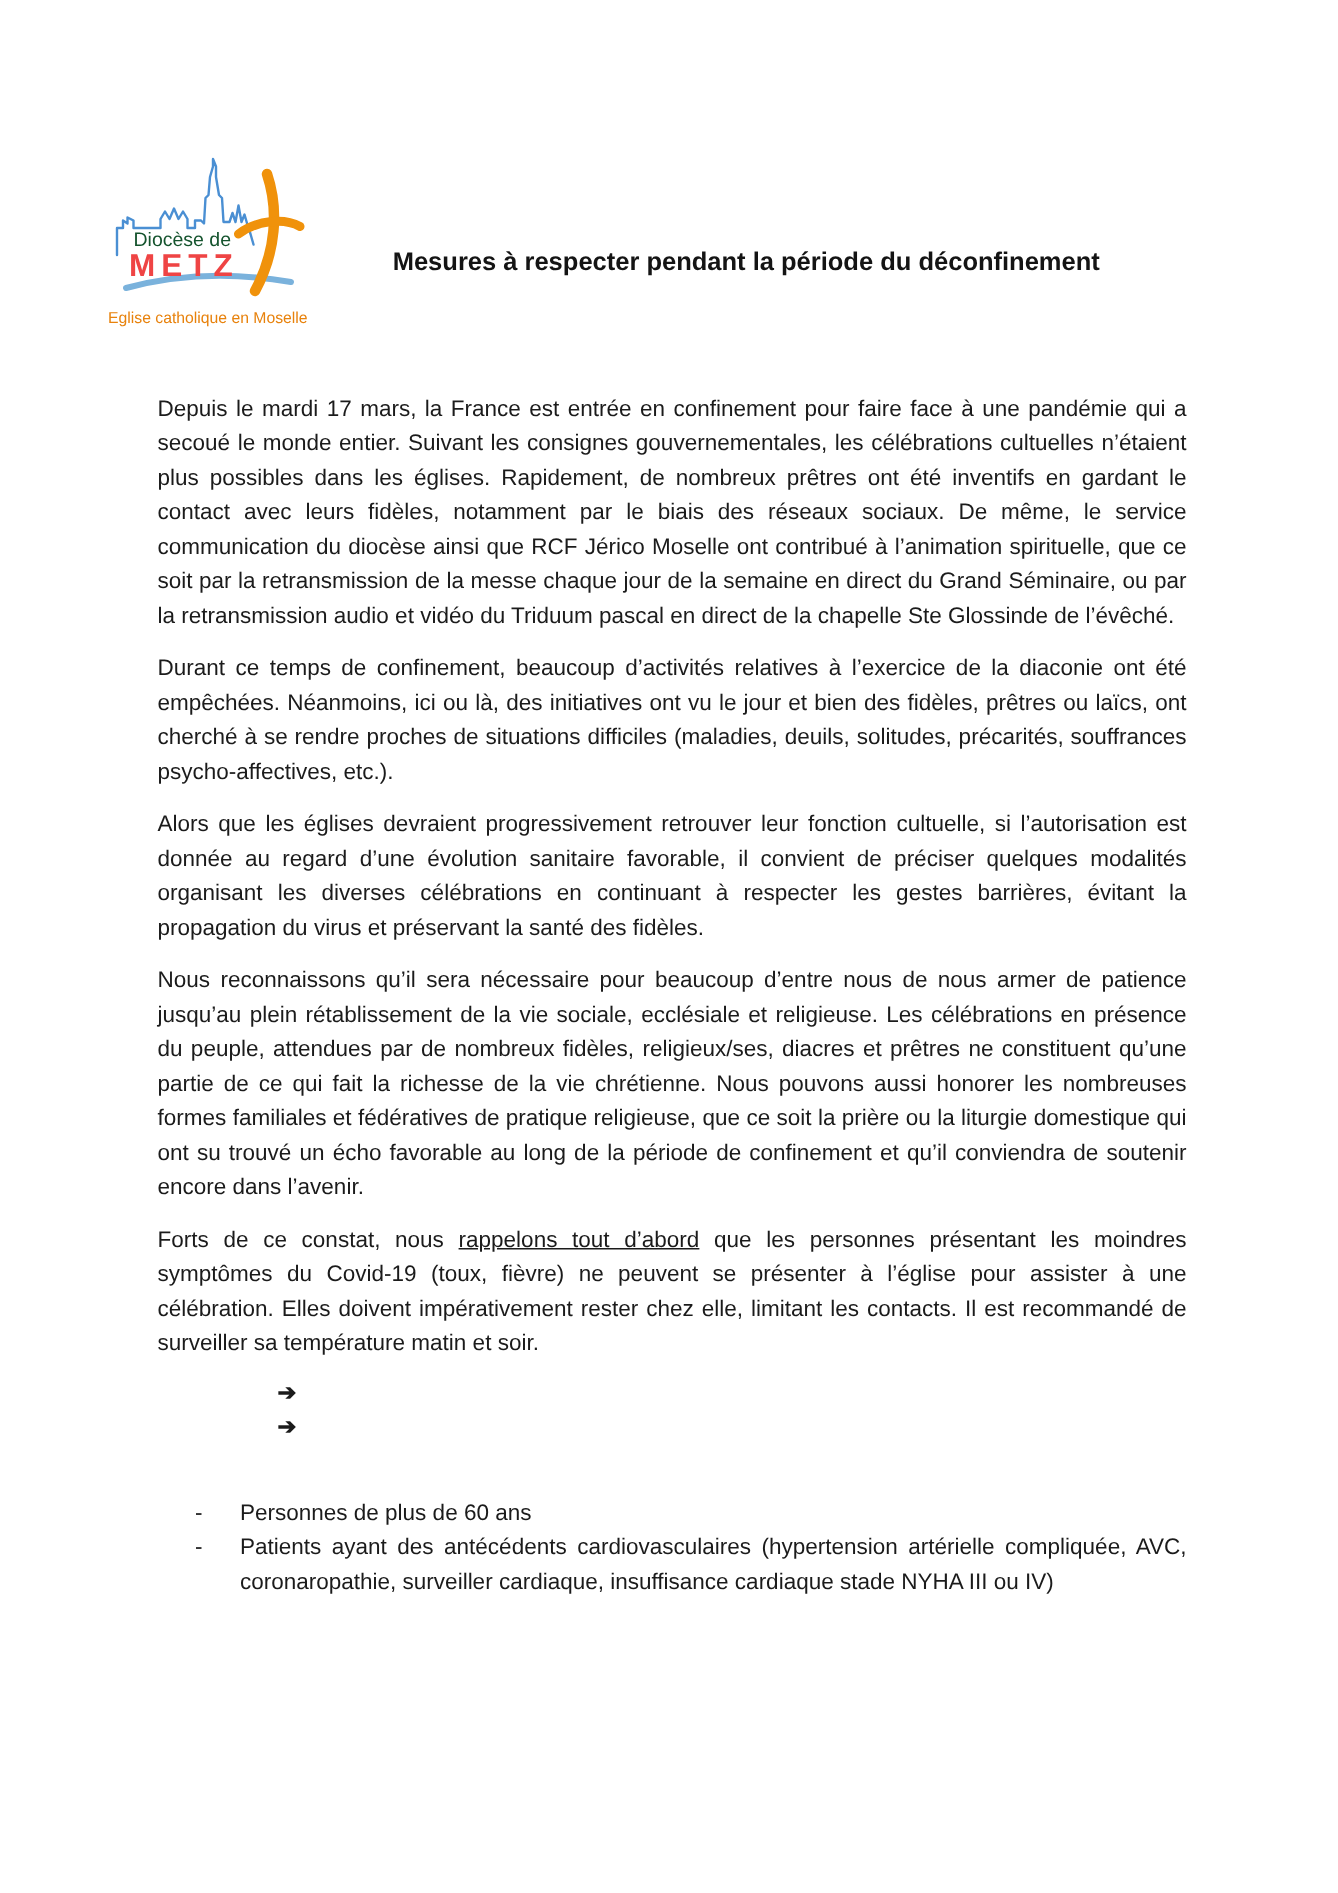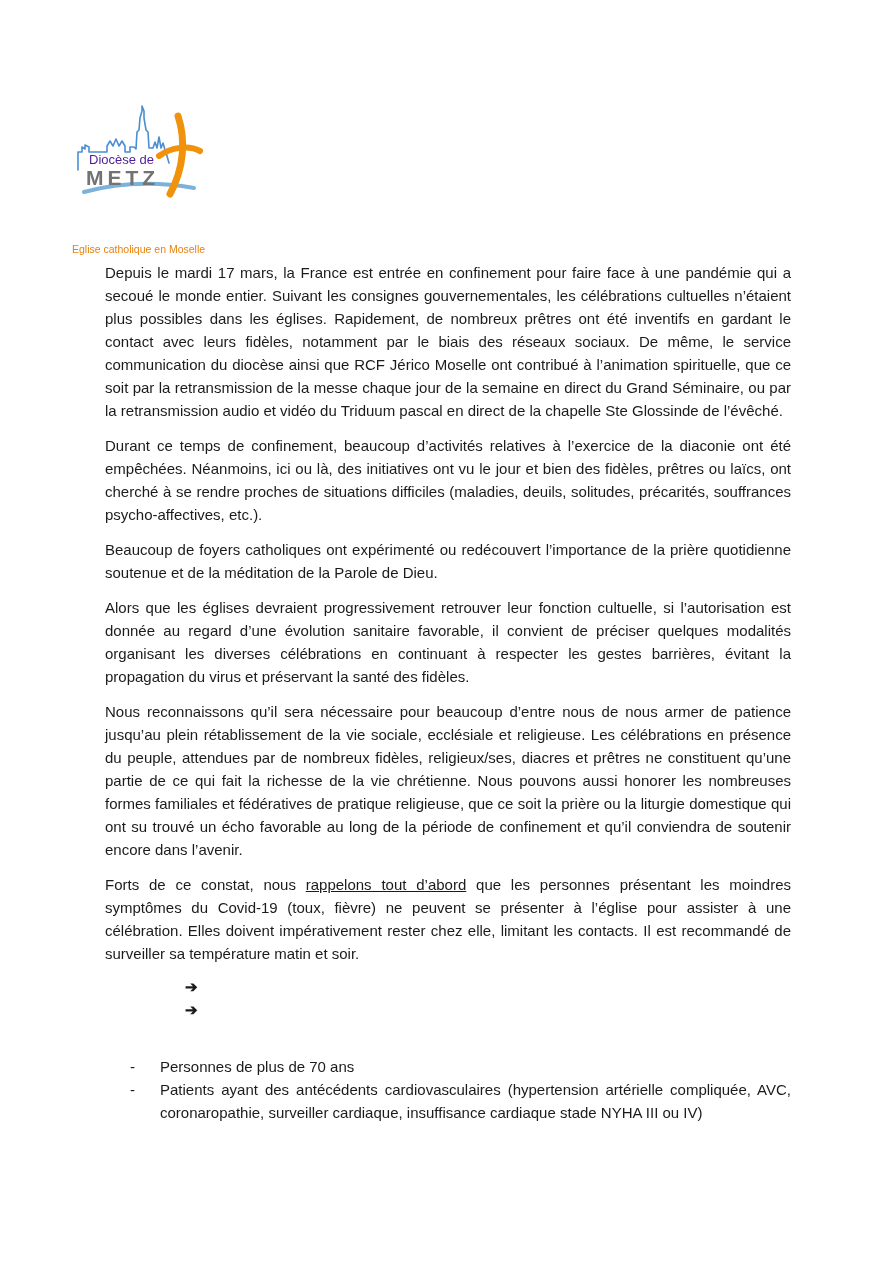--- a/index.html
+++ b/index.html
@@ -13,30 +13,30 @@
     color: #1b1b1b;
     overflow: hidden;
   }
 
   
   .header { position: absolute; top: 102px; left: 72px; right: 60px; height: 130px; }
   .logo { position: absolute; top: 0; left: 0; width: 140px; height: 125px; }
   .logo-art { position: absolute; top: 0; left: 2px; }
   .logo-line1 {
     position: absolute; left: 17px; top: 50px;
-    font-size: 13px; color: #4c1d95; white-space: nowrap;
+    font-size: 13px; color: #14532d; white-space: nowrap;
   }
   .logo-line2 {
     position: absolute; left: 14px; top: 64px;
     font-size: 21px; font-weight: bold; letter-spacing: 4px;
-    color: #737373; white-space: nowrap;
+    color: #ef4444; white-space: nowrap;
   }
   .logo-tagline {
     position: absolute; left: 0; top: 104px;
-    font-size: 10.5px; color: #e8820c; white-space: nowrap; margin-top: 37px;
+    font-size: 10.5px; color: #e8820c; white-space: nowrap;
   }
 
   .doc-title {
     position: absolute; left: 168px; top: 58px; width: 515px;
     text-align: center; font-size: 17px; font-weight: bold;
     line-height: 30px; color: #141414;
   }
 
   
   .content {
@@ -73,47 +73,47 @@
 
         <path d="M104,14 C112,38 110,66 96,92" stroke="#f0920b" stroke-width="7" stroke-linecap="round"></path>
         <path d="M85,54 C97,45 115,43 126,49" stroke="#f0920b" stroke-width="6" stroke-linecap="round"></path>
       </svg>
       <span class="logo-line1">Diocèse de</span>
       <span class="logo-line2">METZ</span>
       <span class="logo-tagline">Eglise catholique en Moselle</span>
     </div>
 
     <div class="doc-title">
+      <div>Mesures à respecter pendant la période du déconfinement</div>
     </div>
 
   </div>
 
   <div class="content">
 
     <p><span>Depuis le mardi 17 mars, la France est entrée en confinement pour faire face à une pandémie qui a secoué le monde entier. Suivant les consignes gouvernementales, les célébrations cultuelles n’étaient plus possibles dans les églises. Rapidement, de nombreux prêtres ont été inventifs en gardant le contact avec leurs fidèles, notamment par le biais des réseaux sociaux. De même, le service communication du diocèse ainsi que RCF Jérico Moselle ont contribué à l’animation spirituelle, que ce soit par la retransmission de la messe chaque jour de la semaine en direct du Grand Séminaire, ou par la retransmission audio et vidéo du Triduum pascal en direct de la chapelle Ste Glossinde de l’évêché.</span></p>
     <p><span>Durant ce temps de confinement, beaucoup d’activités relatives à l’exercice de la diaconie ont été empêchées. Néanmoins, ici ou là, des initiatives ont vu le jour et bien des fidèles, prêtres ou laïcs, ont cherché à se rendre proches de situations difficiles (maladies, deuils, solitudes, précarités, souffrances psycho-affectives, etc.).</span></p>
-    <p><span>Beaucoup de foyers catholiques ont expérimenté ou redécouvert l’importance de la prière quotidienne soutenue et de la méditation de la Parole de Dieu.</span></p>
     <p><span>Alors que les églises devraient progressivement retrouver leur fonction cultuelle, si l’autorisation est donnée au regard d’une évolution sanitaire favorable, il convient de préciser quelques modalités organisant les diverses célébrations en continuant à respecter les gestes barrières, évitant la propagation du virus et préservant la santé des fidèles.</span></p>
     <p><span>Nous reconnaissons qu’il sera nécessaire pour beaucoup d’entre nous de nous armer de patience jusqu’au plein rétablissement de la vie sociale, ecclésiale et religieuse. Les célébrations en présence du peuple, attendues par de nombreux fidèles, religieux/ses, diacres et prêtres ne constituent qu’une partie de ce qui fait la richesse de la vie chrétienne. Nous pouvons aussi honorer les nombreuses formes familiales et fédératives de pratique religieuse, que ce soit la prière ou la liturgie domestique qui ont su trouvé un écho favorable au long de la période de confinement et qu’il conviendra de soutenir encore dans l’avenir.</span></p>
     <p><span>Forts de ce constat, nous </span><span style="text-decoration: underline;">rappelons tout d’abord</span><span> que les personnes présentant les moindres symptômes du Covid-19 (toux, fièvre) ne peuvent se présenter à l’église pour assister à une célébration. Elles doivent impérativement rester chez elle, limitant les contacts. Il est recommandé de surveiller sa température matin et soir.</span></p>
 
     <ul class="plain arrow-list">
       <li>
         <span class="bullet">➔</span>
       </li>
       <li>
         <span class="bullet">➔</span>
       </li>
     </ul>
 
 
     <ul class="plain dash-list">
       <li>
         <span class="bullet">-</span>
-        <span class="item-text">Personnes de plus de 70 ans</span>
+        <span class="item-text">Personnes de plus de 60 ans</span>
       </li>
       <li>
         <span class="bullet">-</span>
         <span class="item-text">Patients ayant des antécédents cardiovasculaires (hypertension artérielle compliquée, AVC, coronaropathie, surveiller cardiaque, insuffisance cardiaque stade NYHA III ou IV)</span>
       </li>
     </ul>
 
   </div>
 
 </div>

